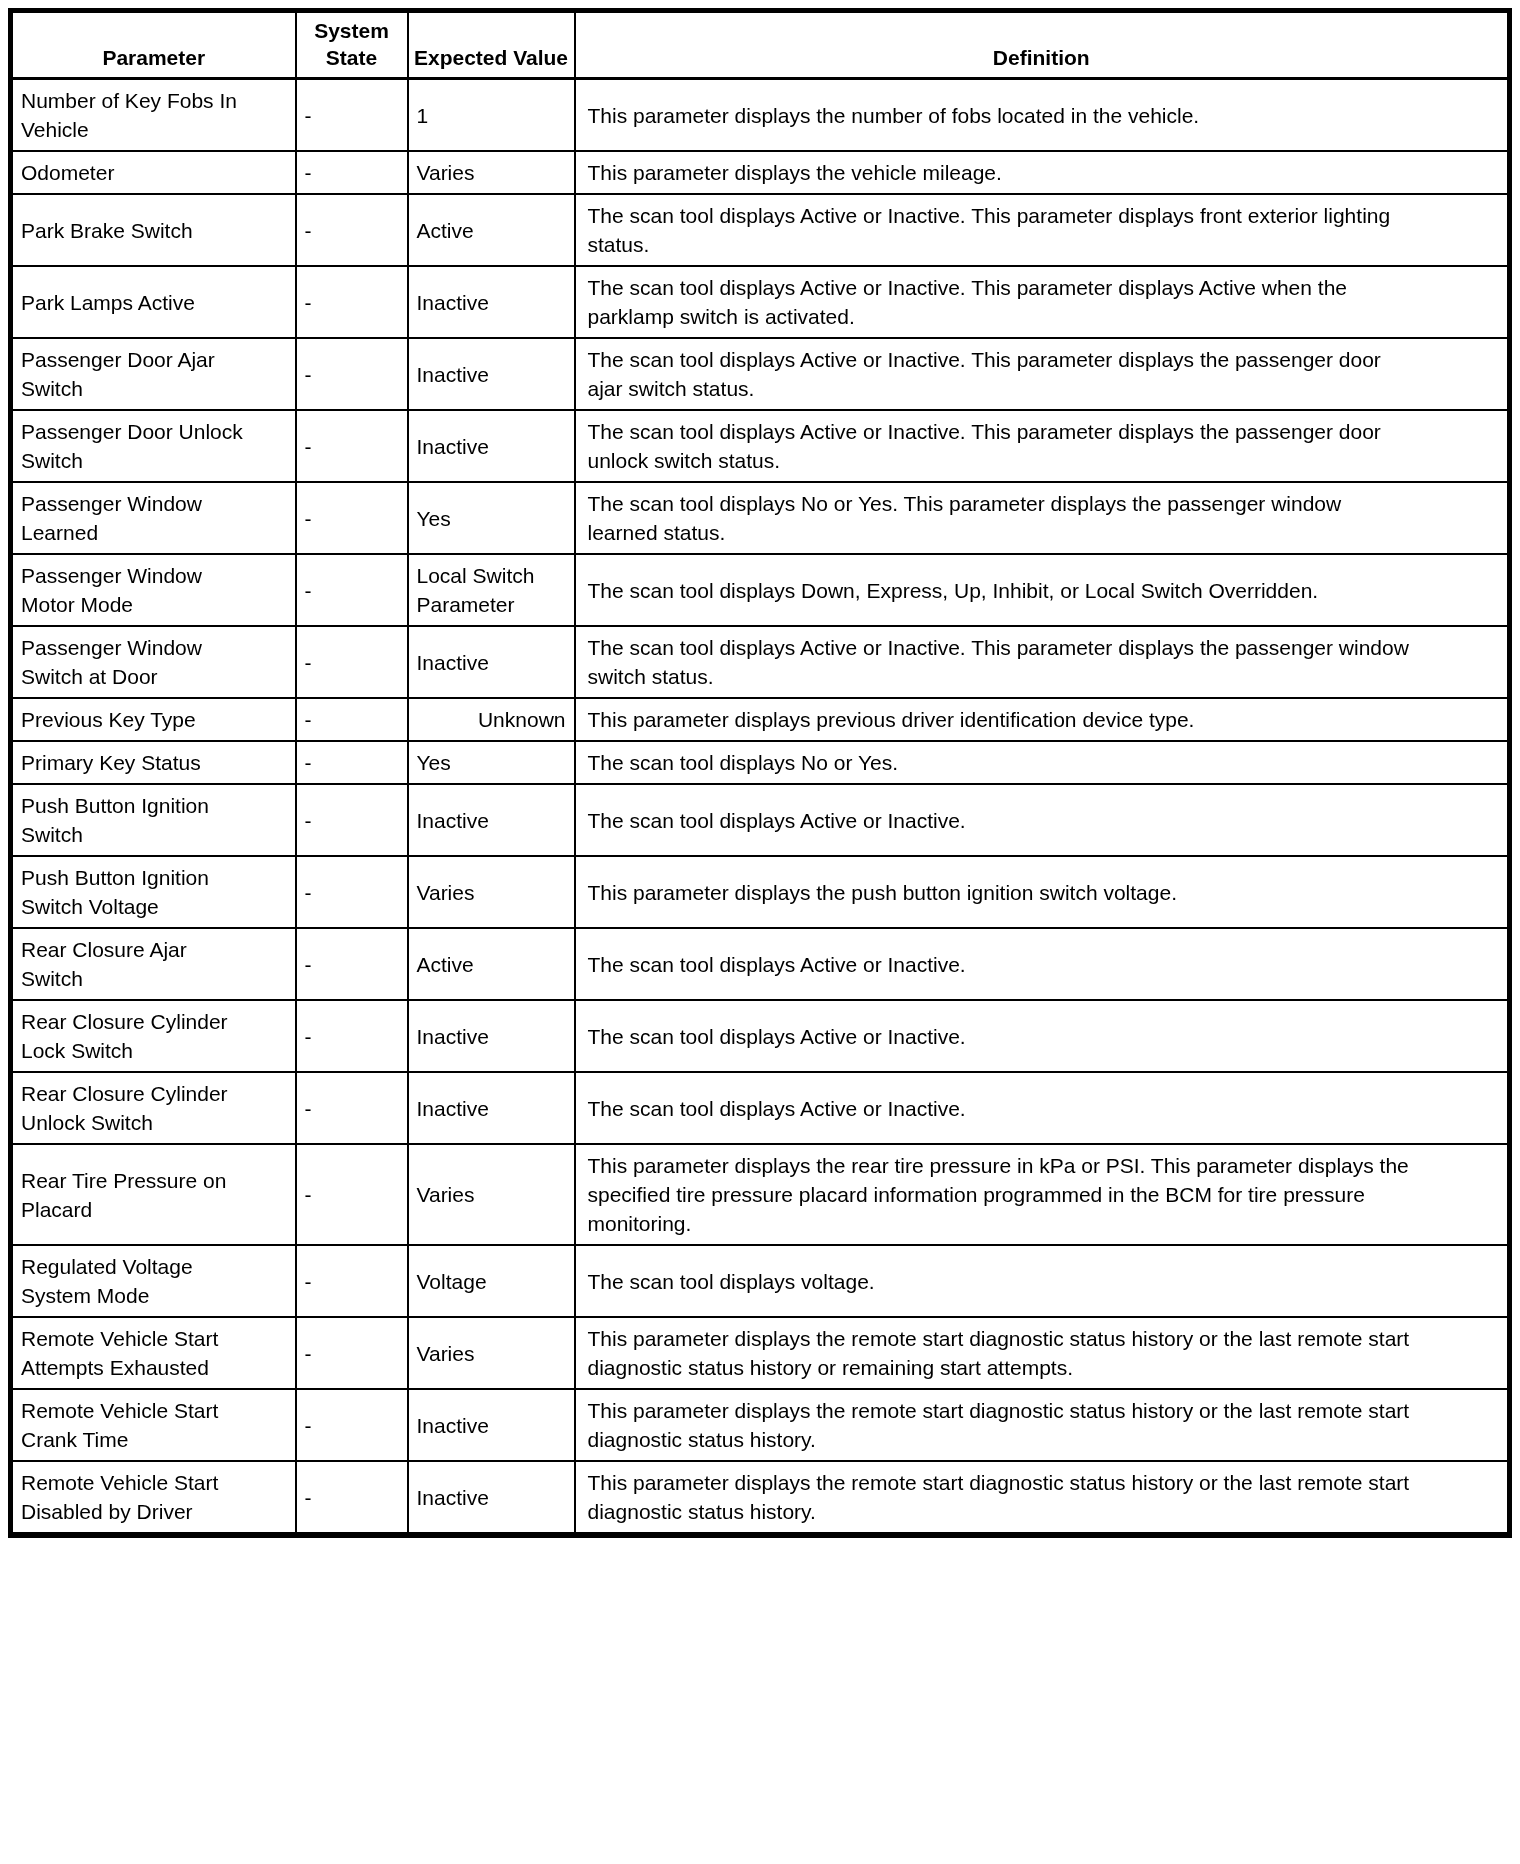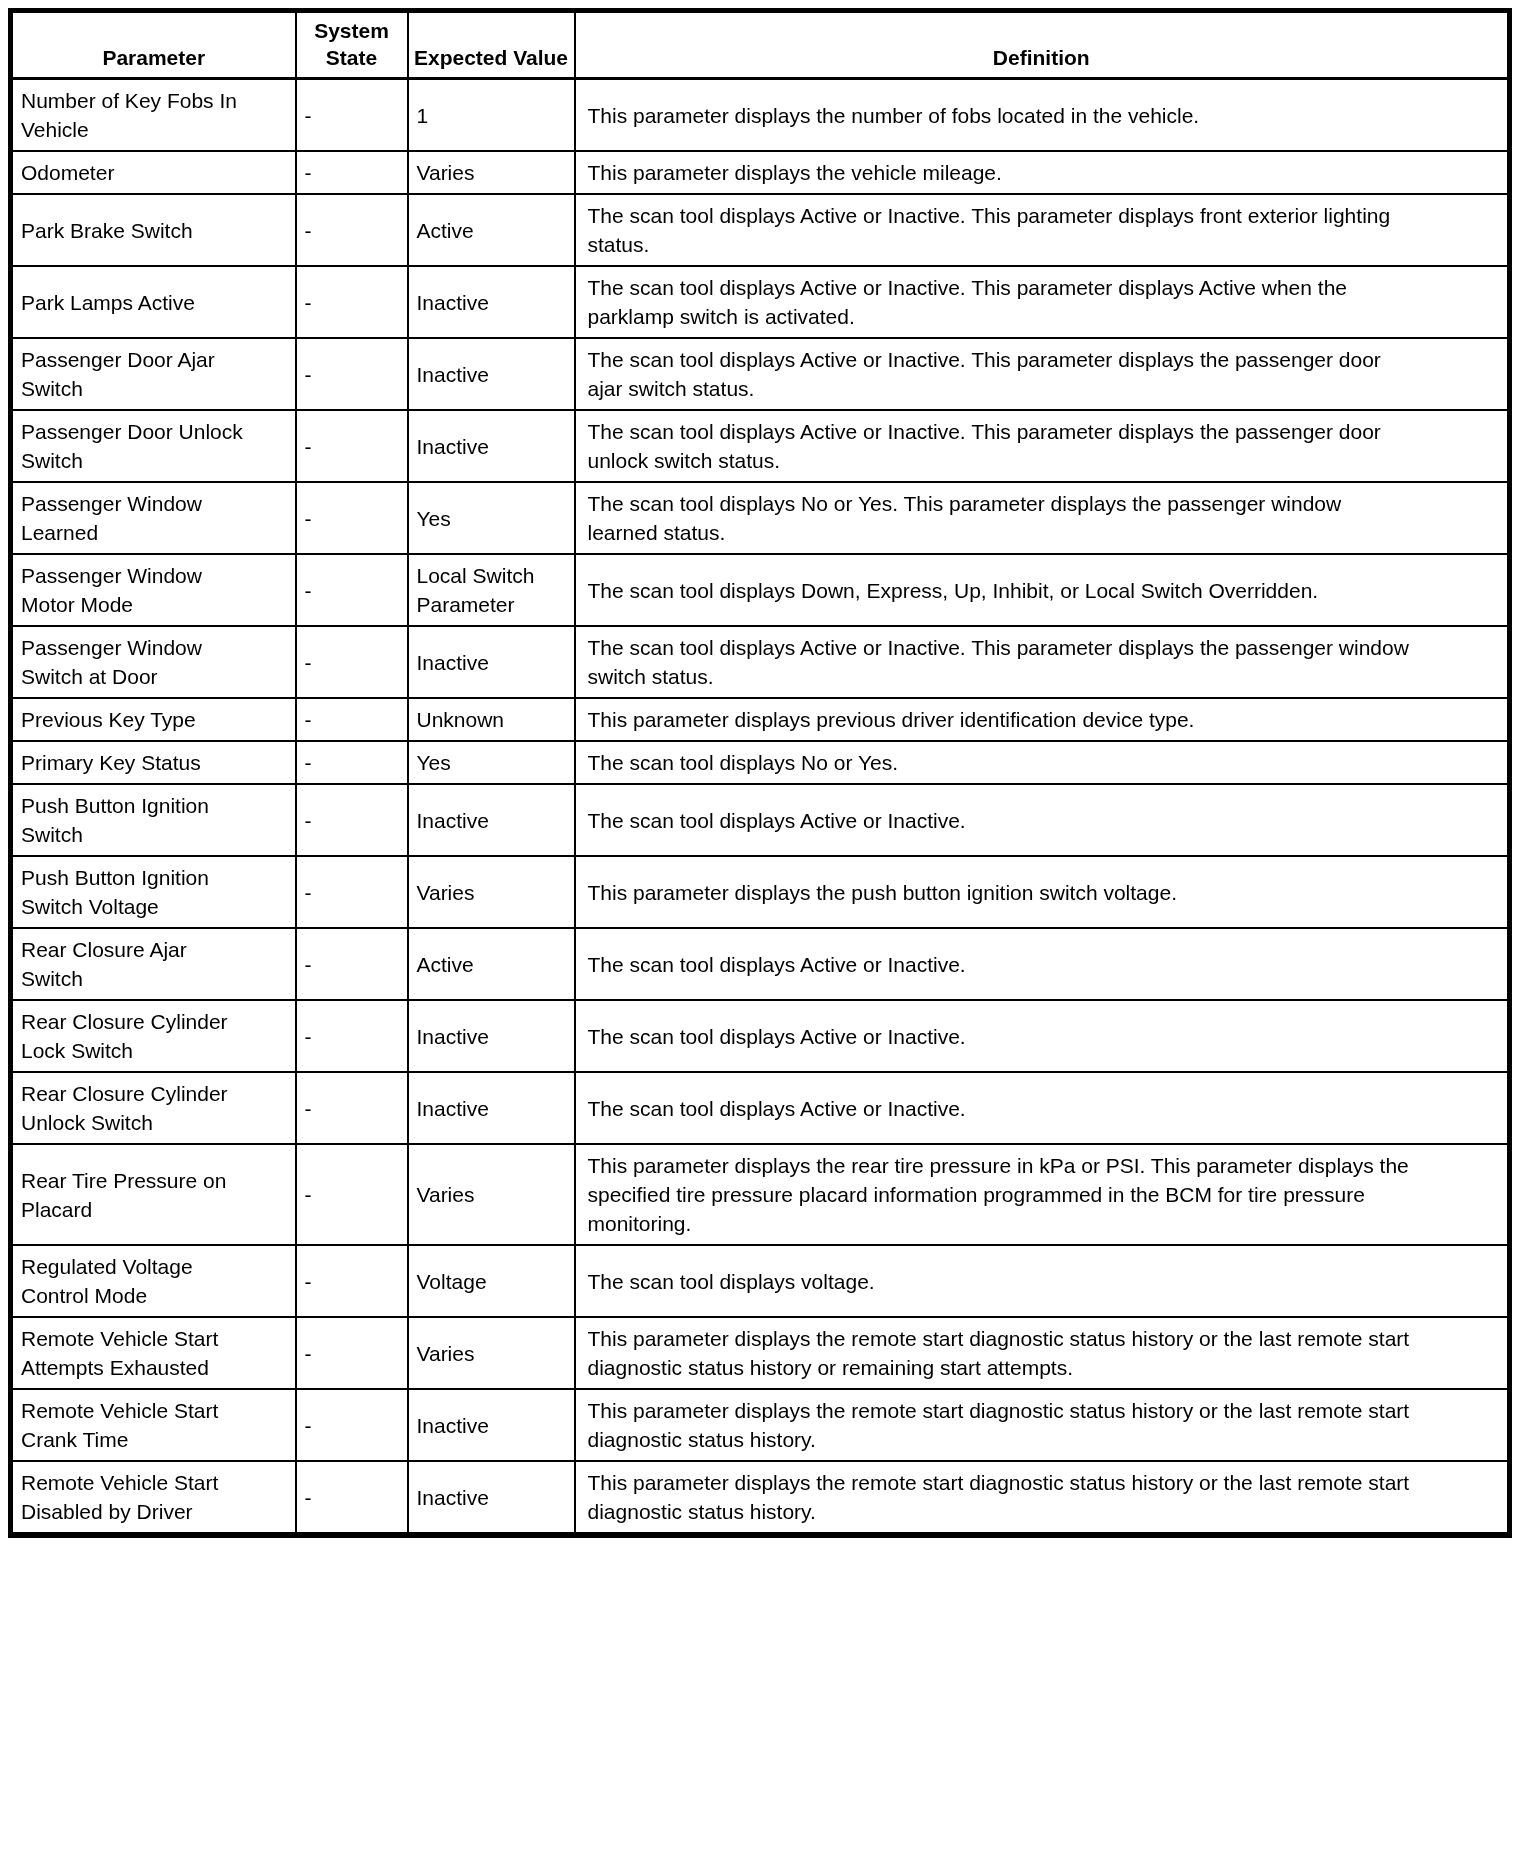--- a/index.html
+++ b/index.html
@@ -132,21 +132,21 @@
         <tr>
           <td class="col-parameter">Passenger Window
 Switch at Door</td>
           <td class="col-system_state">-</td>
           <td class="col-expected_value" style="white-space: pre-line;">Inactive</td>
           <td class="col-definition">The scan tool displays Active or Inactive. This parameter displays the passenger window switch status.</td>
         </tr>
         <tr>
           <td class="col-parameter">Previous Key Type</td>
           <td class="col-system_state">-</td>
-          <td class="col-expected_value" style="white-space: pre-line;">Unknown</td>
+          <td class="col-expected_value" style="white-space: pre-line; text-align: right;">Unknown</td>
           <td class="col-definition">This parameter displays previous driver identification device type.</td>
         </tr>
         <tr>
           <td class="col-parameter">Primary Key Status</td>
           <td class="col-system_state">-</td>
           <td class="col-expected_value" style="white-space: pre-line;">Yes</td>
           <td class="col-definition">The scan tool displays No or Yes.</td>
         </tr>
         <tr>
           <td class="col-parameter">Push Button Ignition
@@ -185,21 +185,21 @@
         </tr>
         <tr>
           <td class="col-parameter">Rear Tire Pressure on
 Placard</td>
           <td class="col-system_state">-</td>
           <td class="col-expected_value" style="white-space: pre-line;">Varies</td>
           <td class="col-definition">This parameter displays the rear tire pressure in kPa or PSI. This parameter displays the specified tire pressure placard information programmed in the BCM for tire pressure monitoring.</td>
         </tr>
         <tr>
           <td class="col-parameter">Regulated Voltage
-Control Mode</td>
+System Mode</td>
           <td class="col-system_state">-</td>
           <td class="col-expected_value" style="white-space: pre-line;">Voltage</td>
           <td class="col-definition">The scan tool displays voltage.</td>
         </tr>
         <tr>
           <td class="col-parameter">Remote Vehicle Start
 Attempts Exhausted</td>
           <td class="col-system_state">-</td>
           <td class="col-expected_value" style="white-space: pre-line;">Varies</td>
           <td class="col-definition">This parameter displays the remote start diagnostic status history or the last remote start diagnostic status history or remaining start attempts.</td>

